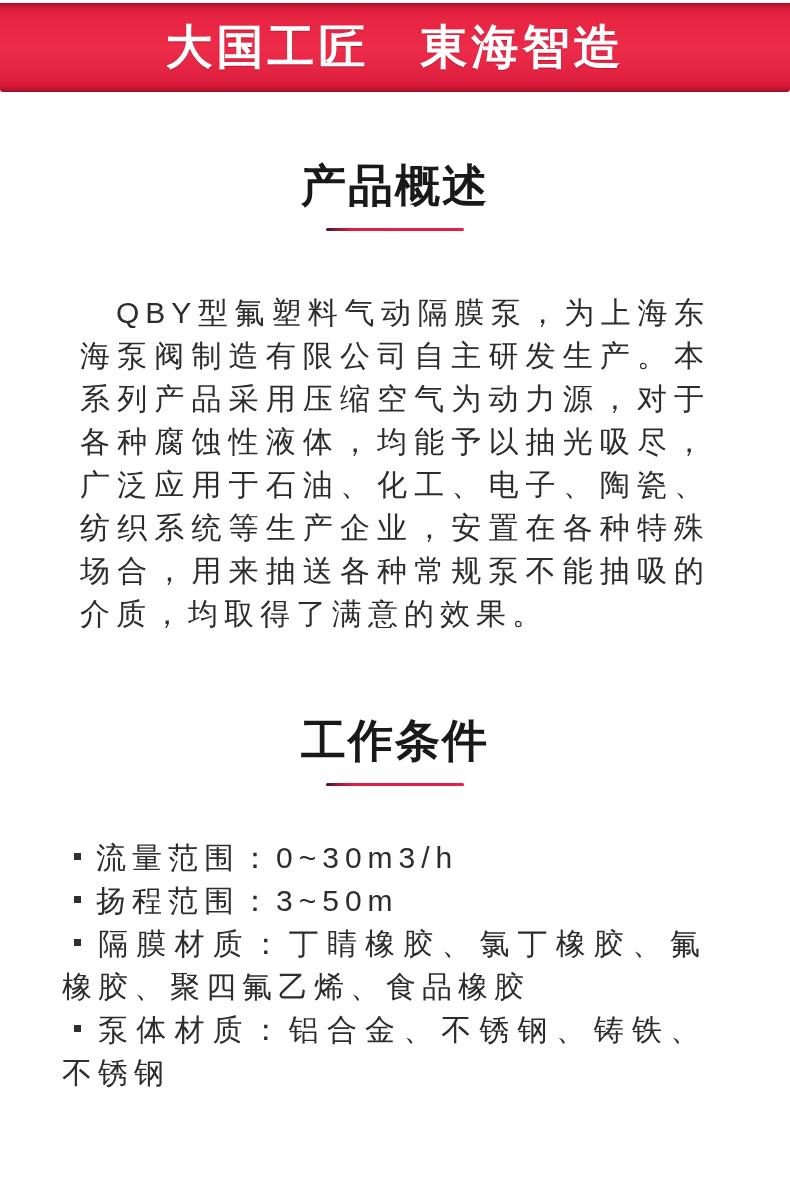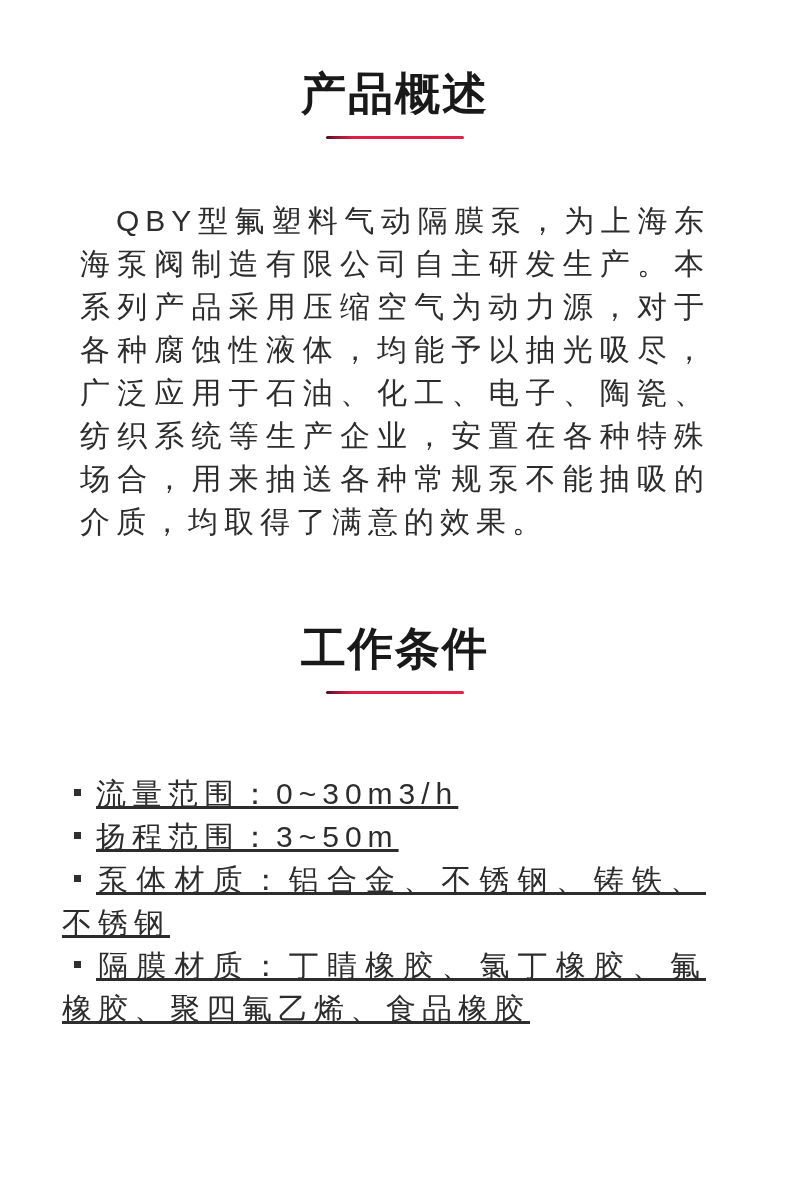--- a/index.html
+++ b/index.html
@@ -78,23 +78,22 @@
     line-height: 43px;
     letter-spacing: 6px;
     color: #2d2d2d;
     text-align: justify;
     text-indent: 36px;
     font-weight: 400;
   }
   
   .spec-list {
     list-style: none;
-    margin: 78px 0 0 0;
+    margin: 50px 0 0 0;
     padding: 0 84px 0 62px;
-    text-decoration: underline;
   }
   .spec-item {
     font-size: 30px;
     line-height: 43px;
     letter-spacing: 6px;
     color: #2d2d2d;
     text-align: justify;
   }
   .bullet {
     display: inline-block;
@@ -104,40 +103,43 @@
     margin: 0 15px 0 12px;
     vertical-align: middle;
     transform: translateY(-3px);
   }
 </style>
 </head>
 <body>
 
 <div class="page">
 
+  <header class="banner">
+    <h1 class="banner-title">大国工匠　東海智造</h1>
+  </header>
 
   <section class="section-overview">
     <h2 class="section-title">产品概述</h2>
     <div class="title-underline"></div>
     <p class="overview-text">QBY型氟塑料气动隔膜泵，为上海东海泵阀制造有限公司自主研发生产。本系列产品采用压缩空气为动力源，对于各种腐蚀性液体，均能予以抽光吸尽，广泛应用于石油、化工、电子、陶瓷、纺织系统等生产企业，安置在各种特殊场合，用来抽送各种常规泵不能抽吸的介质，均取得了满意的效果。</p>
   </section>
 
   <section class="section-conditions">
     <h2 class="section-title">工作条件</h2>
     <div class="title-underline"></div>
 
     <ul class="spec-list">
       <li class="spec-item">
         <span class="bullet"></span><span>流量范围：0~30m3/h</span>
       </li>
       <li class="spec-item">
         <span class="bullet"></span><span>扬程范围：3~50m</span>
       </li>
       <li class="spec-item">
-        <span class="bullet"></span><span>泵体材质：铝合金、不锈钢、铸铁、不锈钢</span>
+        <span class="bullet"></span><span>隔膜材质：丁睛橡胶、氯丁橡胶、氟橡胶、聚四氟乙烯、食品橡胶</span>
       </li>
       <li class="spec-item">
-        <span class="bullet"></span><span>隔膜材质：丁睛橡胶、氯丁橡胶、氟橡胶、聚四氟乙烯、食品橡胶</span>
+        <span class="bullet"></span><span>泵体材质：铝合金、不锈钢、铸铁、不锈钢</span>
       </li>
     </ul>
   </section>
 
 </div>
 
 </body></html>

